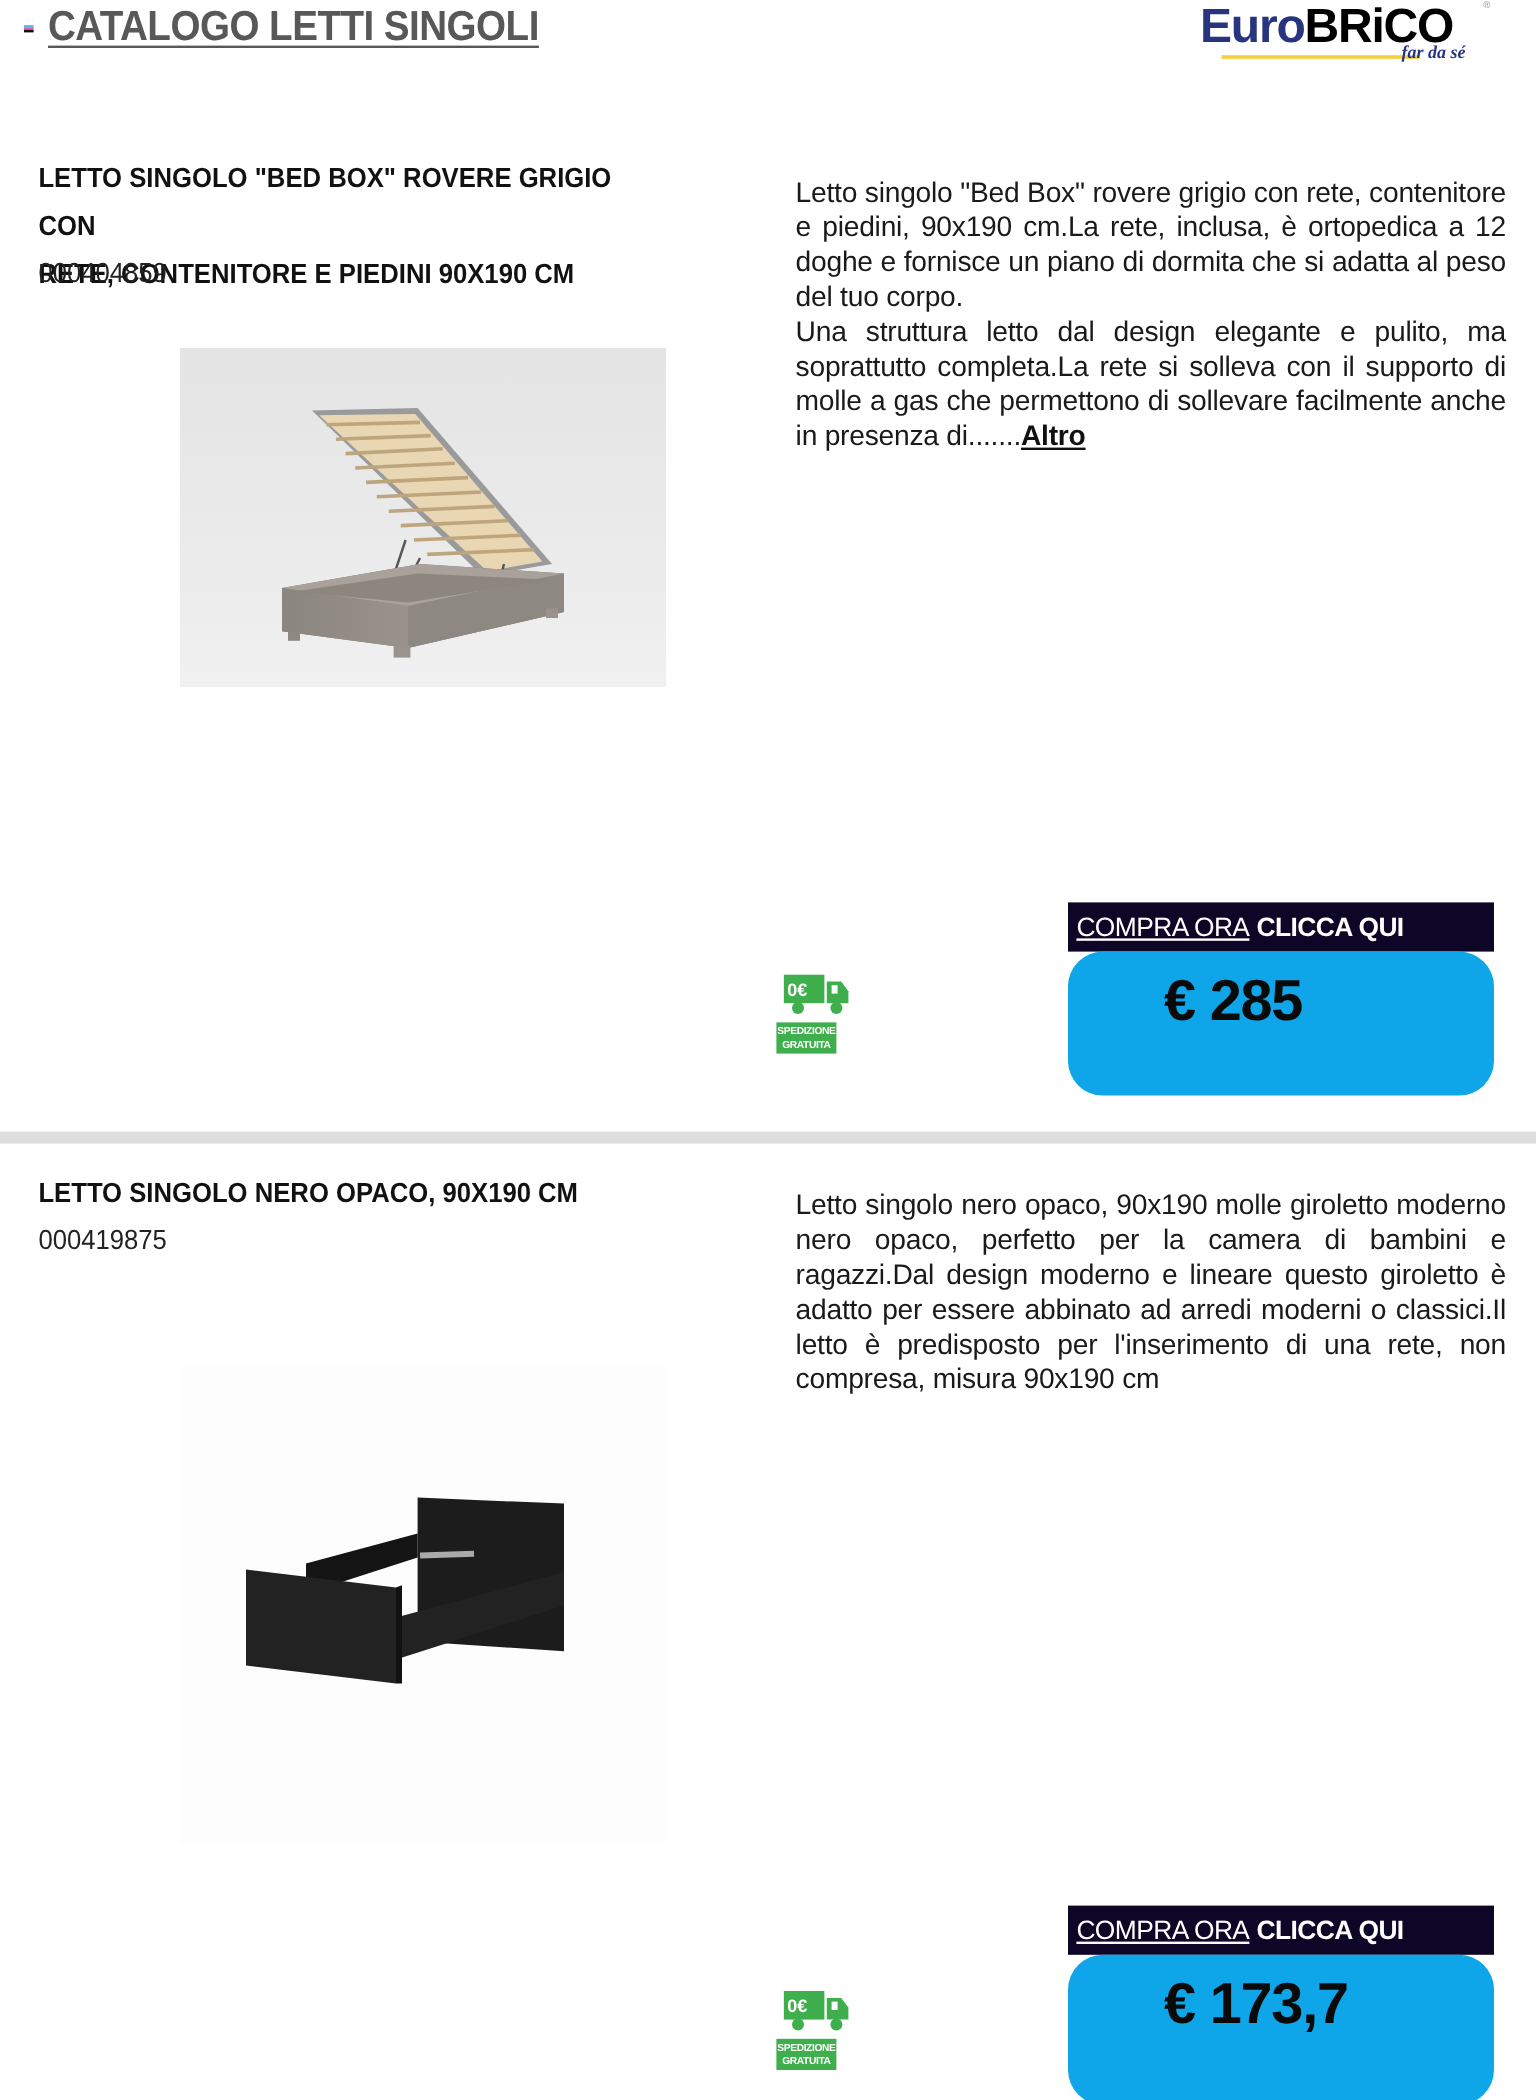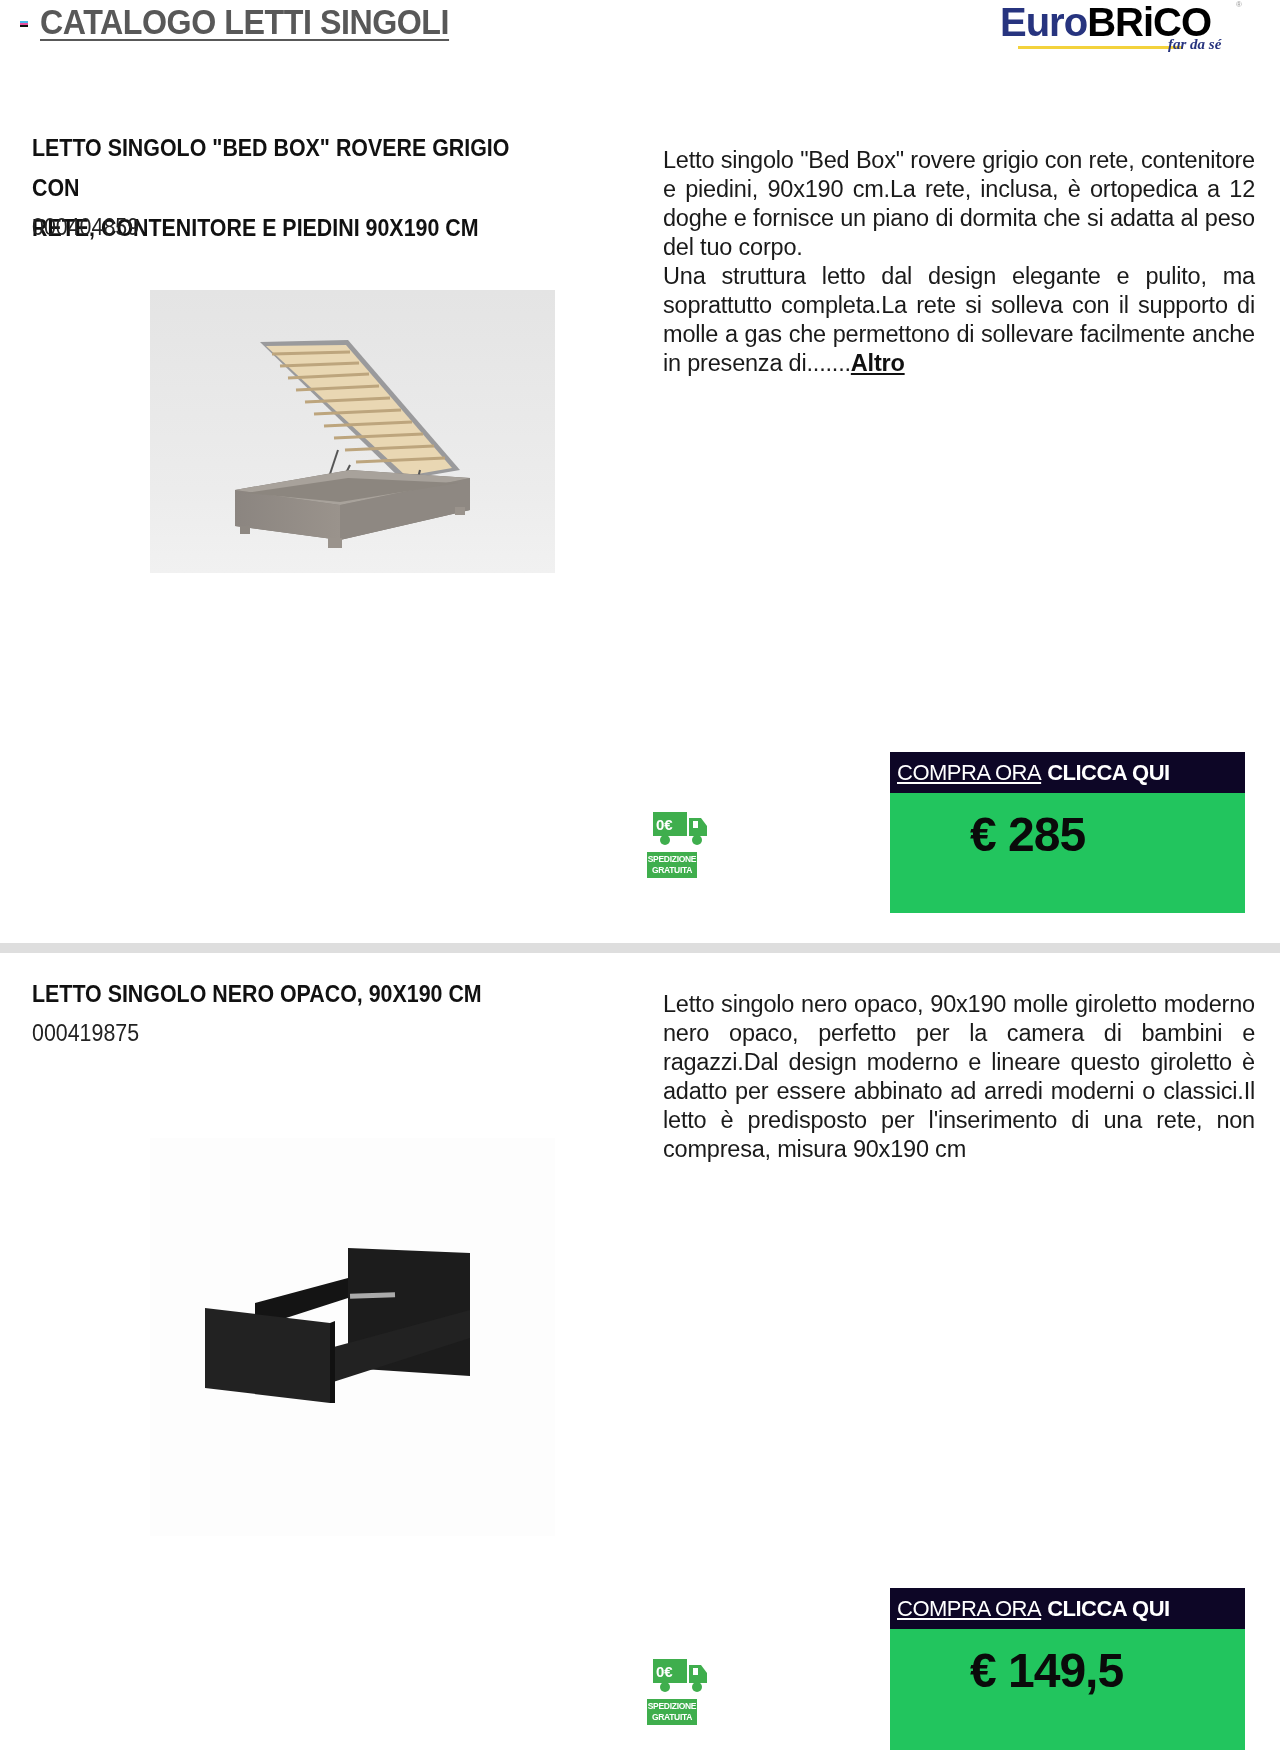--- a/index.html
+++ b/index.html
@@ -53,21 +53,21 @@
       line-height: 11px; text-align: center; padding-top: 2px; letter-spacing: -0.3px;
     }
 
     .buy-box { position: absolute; left: 890px; width: 355px; }
     .buy-header {
       height: 41px; background: #0d0626; color: #fff; padding-left: 7px;
       font-size: 22px; line-height: 41px; white-space: nowrap;
     }
     .buy-header .cta-label { text-decoration: underline; letter-spacing: -0.5px; margin-top: 28px; }
     .buy-header .cta-link { font-weight: bold; margin-left: 6px; letter-spacing: -0.5px; }
-    .buy-price-area { background: #22c55e; position: relative; }
+    .buy-price-area { background: #0ea5e9; position: relative; border-radius: 29px; }
     .buy-price {
       position: absolute; left: 80px; top: 14px;
       font-weight: bold; font-size: 48px; color: #0a0a0a; letter-spacing: -1px;
     }
 
     .section-divider { position: absolute; left: 0; top: 943px; width: 1280px; height: 10px; background: #dedede; }
   </style>
 </head>
 <body>
 
@@ -214,16 +214,16 @@
       <div>SPEDIZIONE</div>
       <div>GRATUITA</div>
     </div>
   </div>
 
   <div class="buy-box" style="top:635px;">
     <div class="buy-header">
       <span class="cta-label">COMPRA ORA</span><span class="cta-link">CLICCA QUI</span>
     </div>
     <div class="buy-price-area" style="height:125px;">
-      <div class="buy-price">€ 149,5</div>
+      <div class="buy-price">€ 173,7</div>
     </div>
   </div>
 </section>
 
 </body></html>

